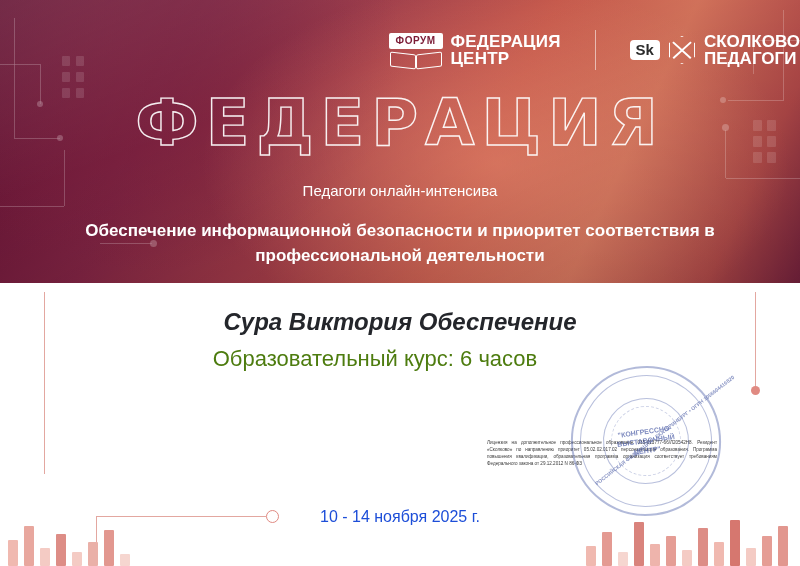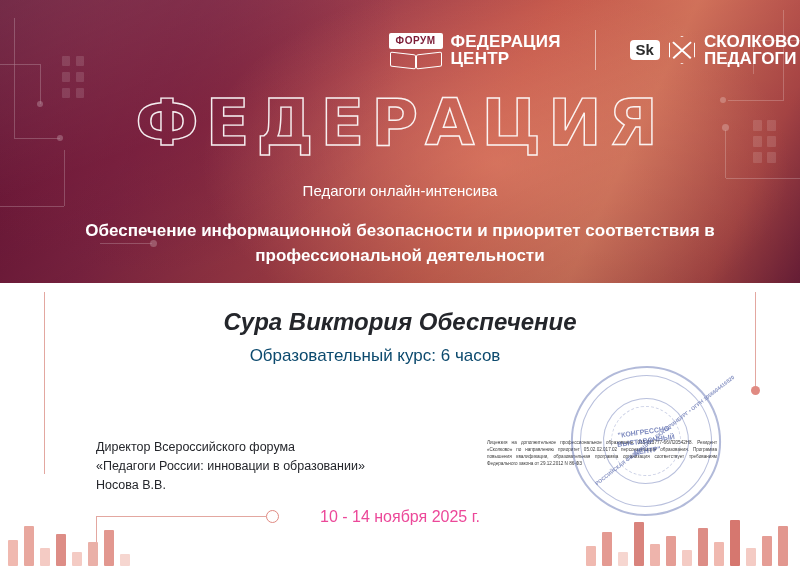--- a/index.html
+++ b/index.html
@@ -167,22 +167,22 @@
     text-align: center;
     font-size: 24px;
     font-weight: bold;
     font-style: italic;
     color: #24262b;
   }
   .hours {
     position: absolute;
     top: 346px; left: 0; width: 750px;
     text-align: center;
-    font-size: 17px;
-    color: #0c4a6e;
+    font-size: 22px;
+    color: #4d7c0f;
   }
   .signature {
     position: absolute;
     top: 438px; left: 96px;
     font-size: 12.5px;
     line-height: 1.5;
     color: #24262b;
   }
   .license {
     position: absolute;
@@ -191,21 +191,21 @@
     font-size: 4.6px;
     line-height: 1.5;
     color: #3b3b3b;
     text-align: justify;
   }
   .dates {
     position: absolute;
     top: 508px; left: 0; width: 800px;
     text-align: center;
     font-size: 16px;
-    color: #ec4899;
+    color: #1d4ed8;
   }
 
   
   .stamp {
     position: absolute;
     left: 571px; top: 366px;
     width: 146px; height: 146px;
     border-radius: 50%;
     border: 2px solid rgba(60,80,160,0.55);
     opacity: 0.72;
@@ -346,25 +346,20 @@
   <div class="big-word">ФЕДЕРАЦИЯ</div>
 
   <div class="subtitle">Педагоги онлайн-интенсива</div>
 
   <div class="course-title">Обеспечение информационной безопасности и приоритет соответствия в профессиональной деятельности</div>
 
   <div class="recipient">Сура Виктория Обеспечение</div>
 
   <div class="hours">Образовательный курс: 6 часов</div>
 
-  <div class="signature">
-    <div>Директор Всероссийского форума</div>
-    <div>«Педагоги России: инновации в образовании»</div>
-    <div>Носова В.В.</div>
-  </div>
 
   <div class="license">Лицензия на дополнительное профессиональное образование 035-013777-66/Л20542Н8. Резидент «Сколково» по направлению приоритет 05.02.02.017.02 персонализация образования. Программа повышения квалификации, образовательная программа организация соответствует требованиям Федерального закона от 29.12.2012 N 86-ФЗ</div>
 
   <div class="stamp">
     <div class="ring2"></div>
     <div class="ring3"></div>
     <div class="ring4"></div>
     <div class="stamp-outer-text">
       <span style="transform: rotate(-120deg) translate(0,-66px) rotate(90deg);">РОССИЙСКАЯ ФЕДЕРАЦИЯ • ЕКАТЕРИНБУРГ • ОГРН 1056604416820</span>
     </div>

